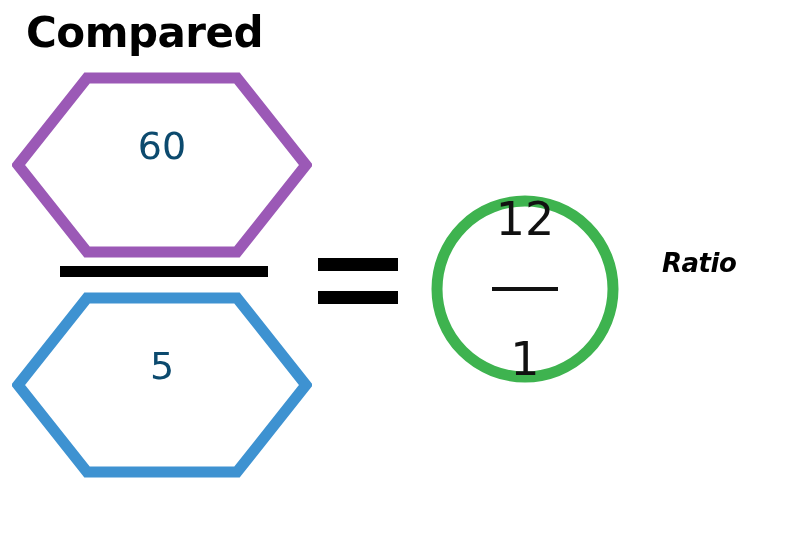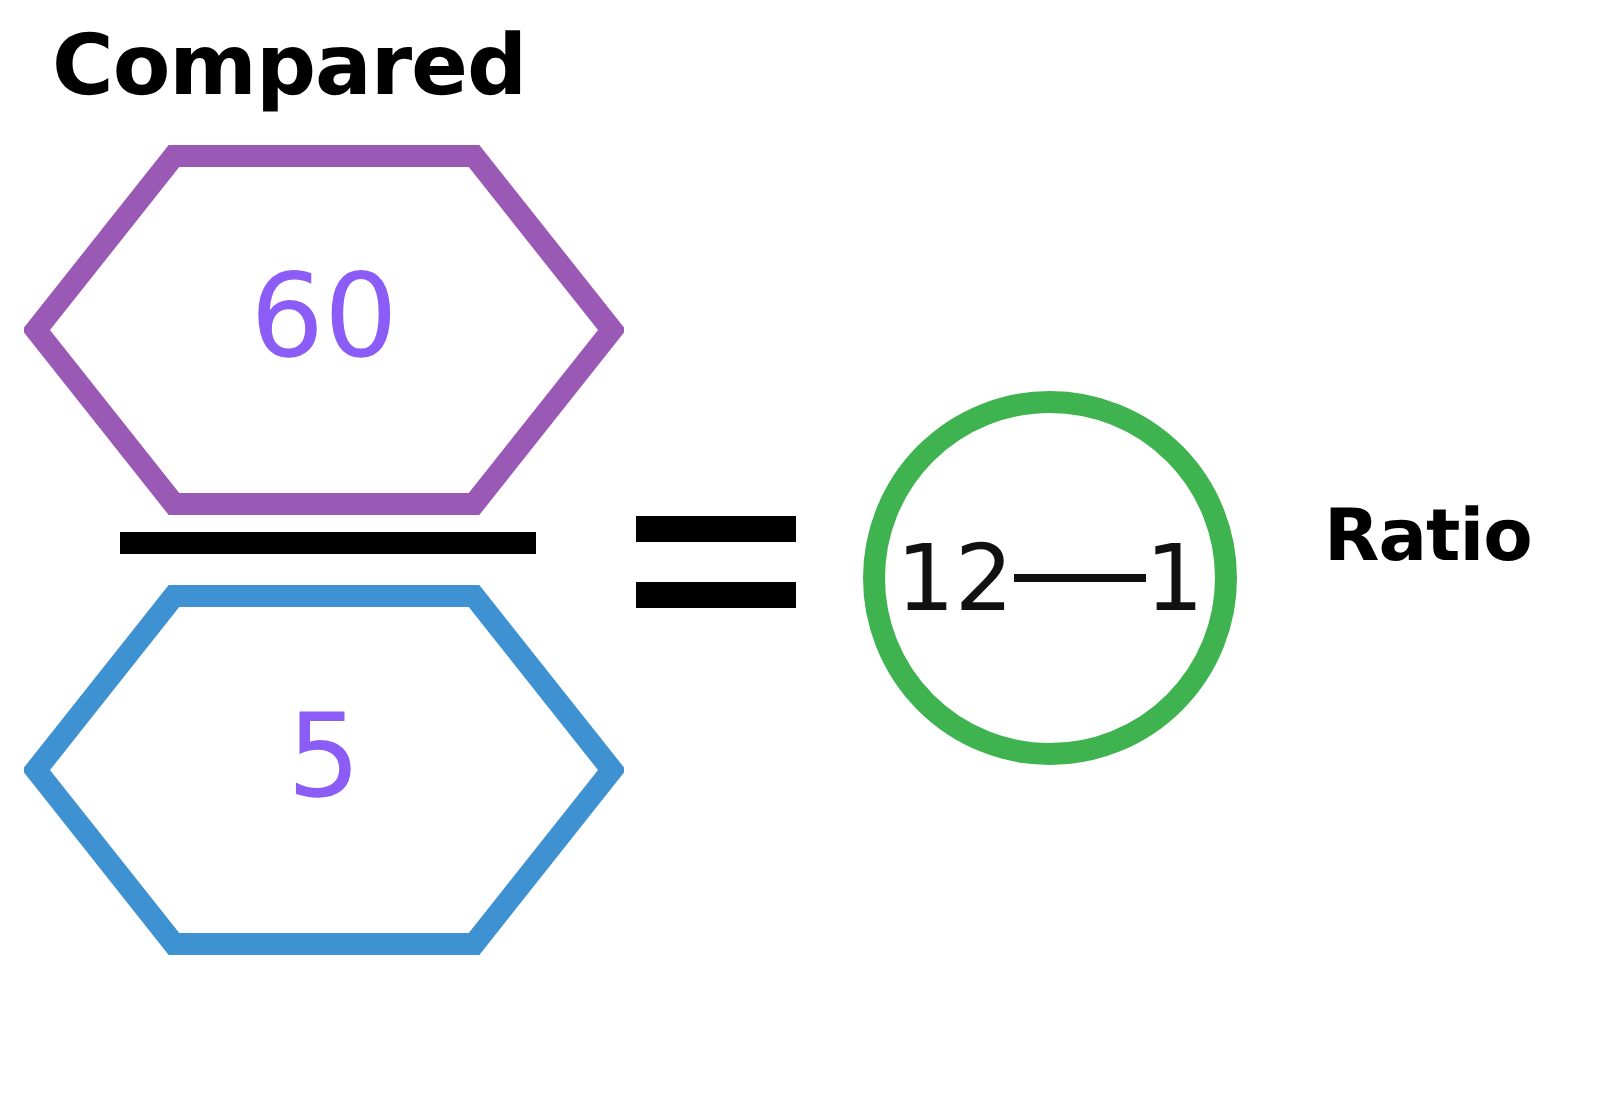--- a/index.html
+++ b/index.html
@@ -31,21 +31,22 @@
     font-size: 42px;
   }
   #label-base {
     left: 108px;
     top: 492px;
     font-size: 42px;
   }
   #label-ratio {
     left: 662px;
     top: 248px;
-    font-size: 36px;
+    font-size: 26px;
+    font-style: italic;
   }
   .hex-wrap {
     position: absolute;
   }
   #hex-top {
     left: 12px;
     top: 72px;
     width: 300px;
     height: 186px;
   }
@@ -54,22 +55,22 @@
     top: 292px;
     width: 300px;
     height: 186px;
   }
   .hex-value {
     position: absolute;
     left: 0;
     width: 100%;
     text-align: center;
     font-family: "DejaVu Sans", sans-serif;
-    font-size: 58px;
-    color: #8b5cf6;
+    font-size: 38px;
+    color: #0c4a6e;
   }
   #hex-top .hex-value {
     top: 52px;
   }
   #hex-bottom .hex-value {
     top: 52px;
   }
   #fraction-bar {
     position: absolute;
     left: 60px;
@@ -101,23 +102,24 @@
     width: 190px;
     height: 190px;
   }
   .circle-fraction {
     position: absolute;
     left: 0;
     top: 0;
     width: 190px;
     height: 190px;
     display: flex;
-    flex-direction: row;
+    flex-direction: column;
     align-items: center;
     justify-content: center;
+    gap: 40px;
   }
   .cf-num, .cf-den {
     font-family: "DejaVu Sans", sans-serif;
     font-size: 46px;
     color: #111111;
     line-height: 1.05;
   }
   .cf-bar {
     width: 66px;
     height: 4px;

